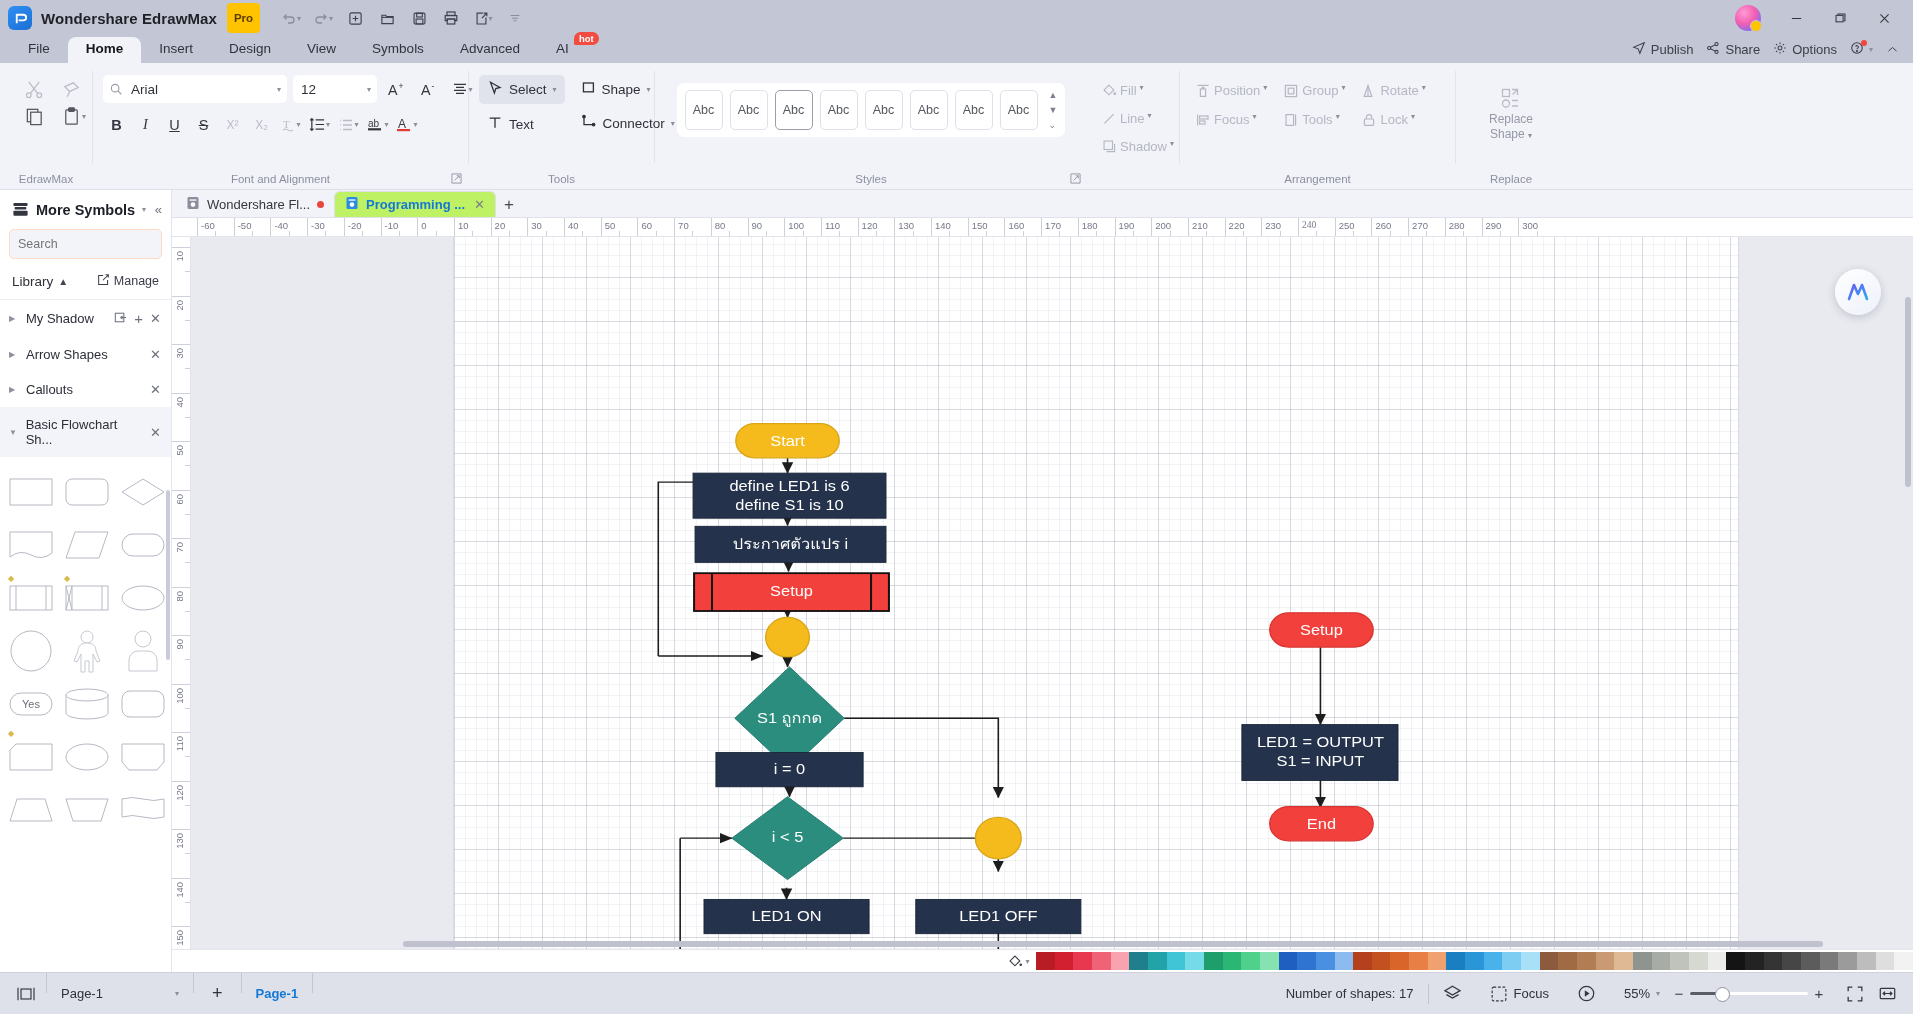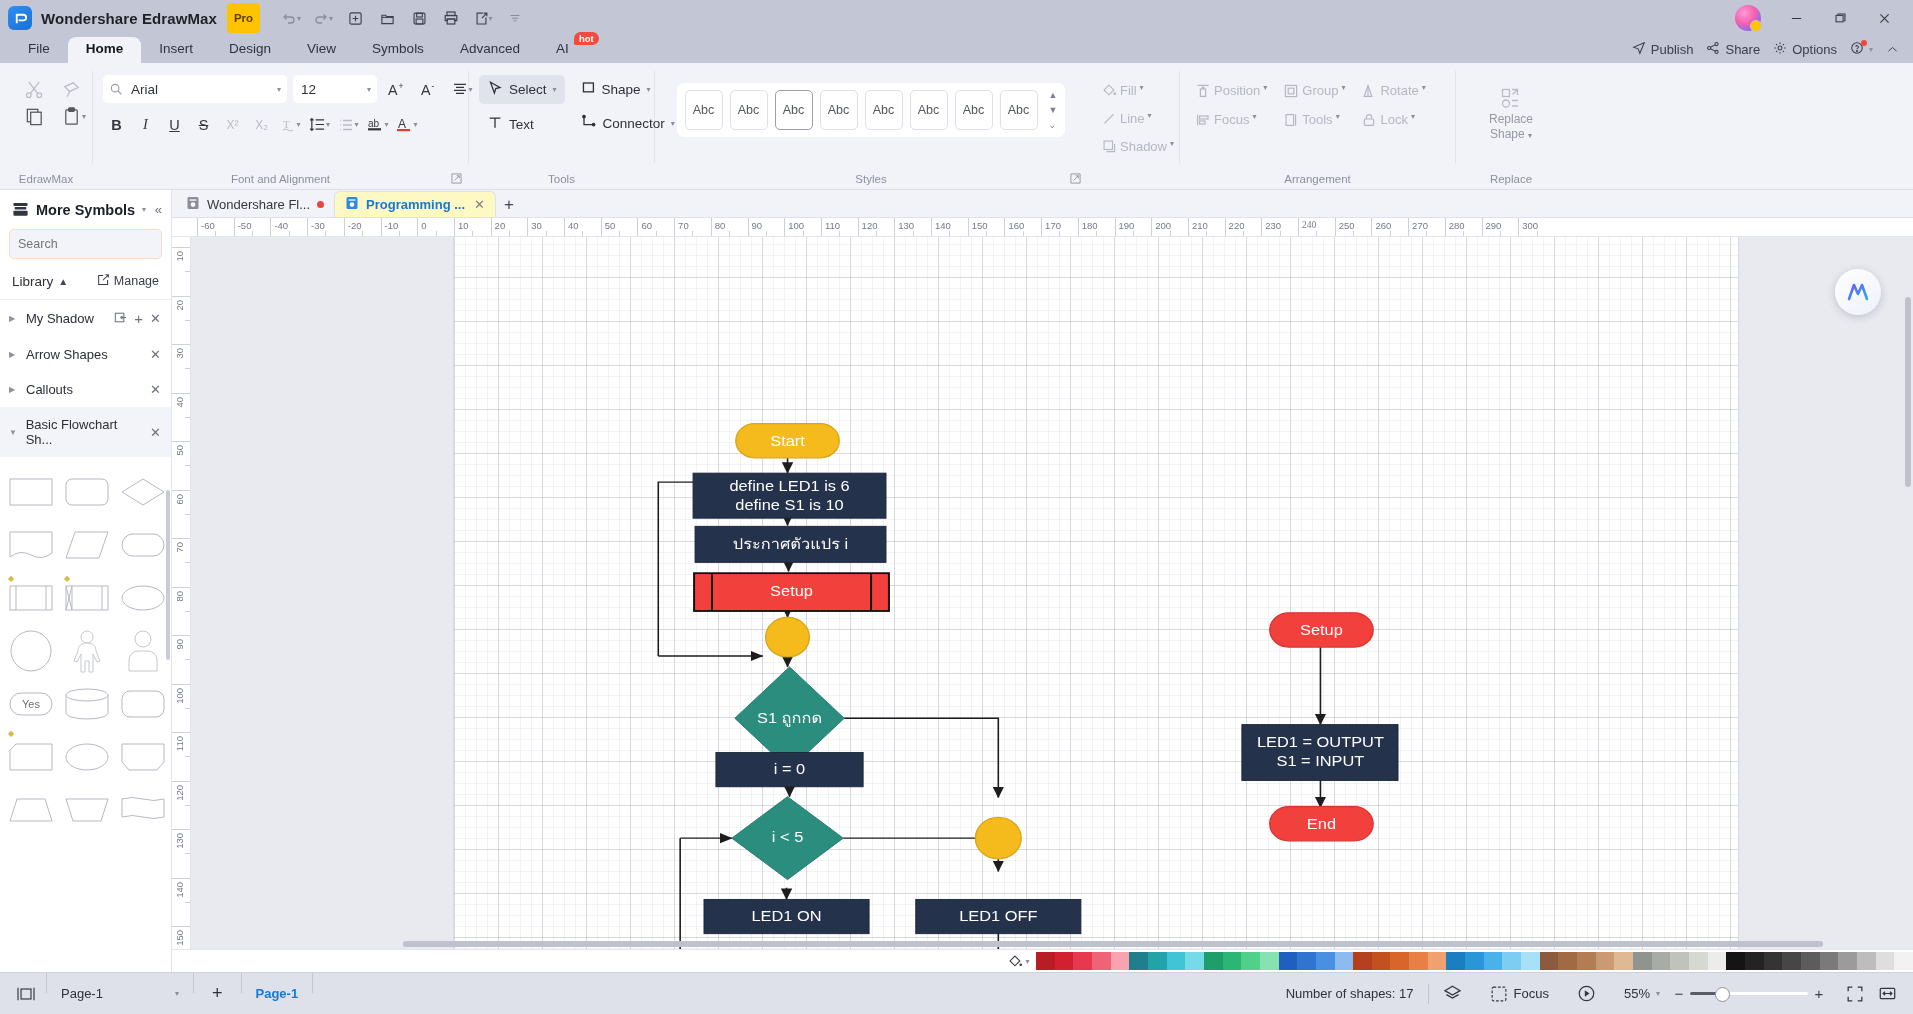--- a/index.html
+++ b/index.html
@@ -103,21 +103,21 @@
   .libitem .acts{margin-left:auto;display:flex;align-items:center;gap:7px;color:#6d707e;font-size:12px;}
   .shapegrid{display:flex;flex-wrap:wrap;gap:3px 0;padding:10px 0 0 0;}
   .shapecell{width:50px;height:50px;display:flex;align-items:center;justify-content:center;position:relative;margin-left:6px;}
   .shapecell svg{display:block;}
   .lp-scroll{position:absolute;right:1px;top:300px;width:4px;height:170px;background:#c9ccd8;border-radius:2px;}
 
   
   .canvascol{flex:1;display:flex;flex-direction:column;min-width:0;position:relative;background:#fff;}
   .tabstrip{height:27px;display:flex;align-items:flex-end;background:#f2f3f8;border-bottom:1px solid #dfe1ea;padding-left:4px;}
   .dtab{display:flex;align-items:center;gap:7px;height:25px;padding:0 10px;font-size:13px;color:#35373f;border-radius:6px 6px 0 0;}
-  .dtab.active{background:#fef9c3;color:#1478d4;font-weight:700;border:1px solid #dfe1ea;border-bottom:none;}
+  .dtab.active{background:#bef264;color:#1478d4;font-weight:700;border:1px solid #dfe1ea;border-bottom:none;}
   .dot{width:7px;height:7px;border-radius:50%;background:#e8453c;}
   .tabx{color:#7b7e8c;font-size:13px;margin-left:2px;}
   .newtab{width:26px;height:25px;display:flex;align-items:center;justify-content:center;color:#45484f;font-size:17px;}
 
   .ruler-h{height:18px;background:#fff;border-bottom:1px solid #e2e4ec;position:relative;overflow:hidden;flex:0 0 18px;}
   .rtick{position:absolute;top:0;height:18px;border-left:1px solid #cdd0da;}
   .rtick span{position:absolute;left:3px;top:2px;font-size:9.5px;color:#75788a;}
   .rtick.minor{height:5px;top:13px;}
 
   .canvas-wrap{flex:1;display:flex;min-height:0;position:relative;}

